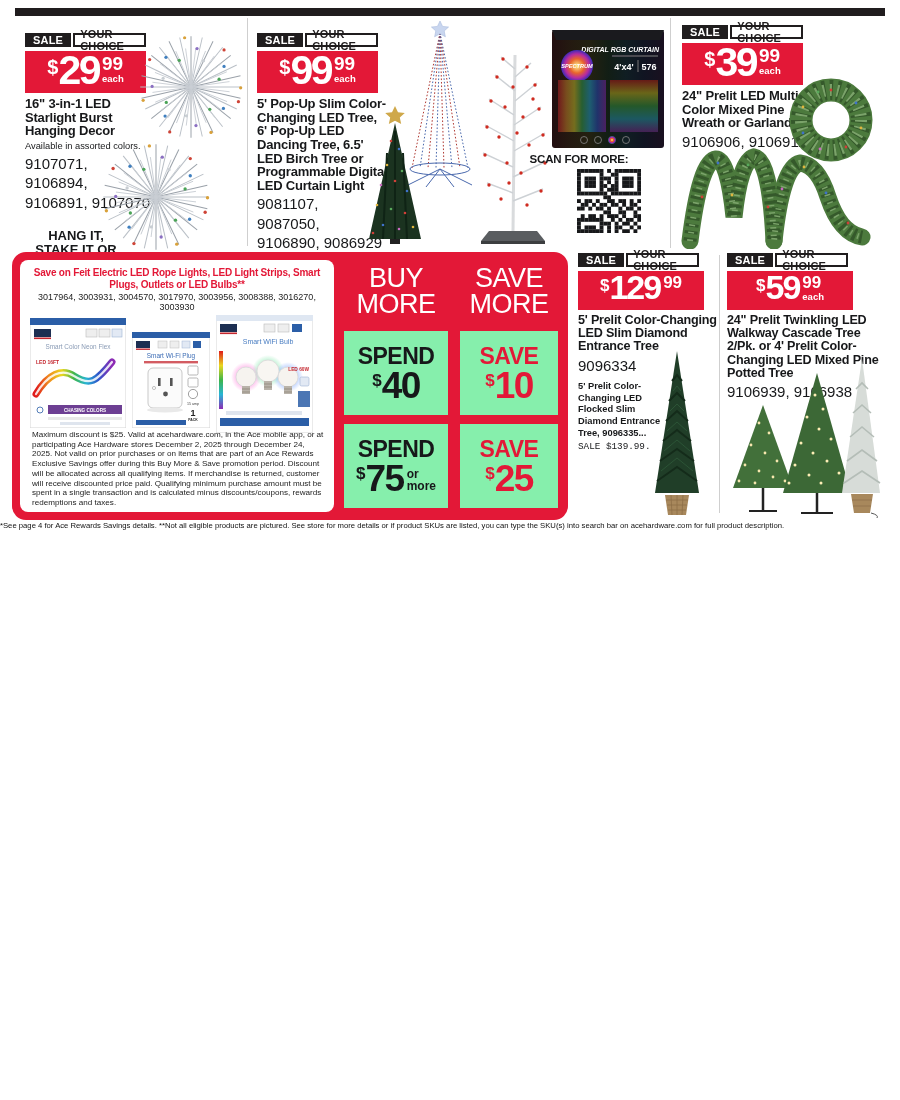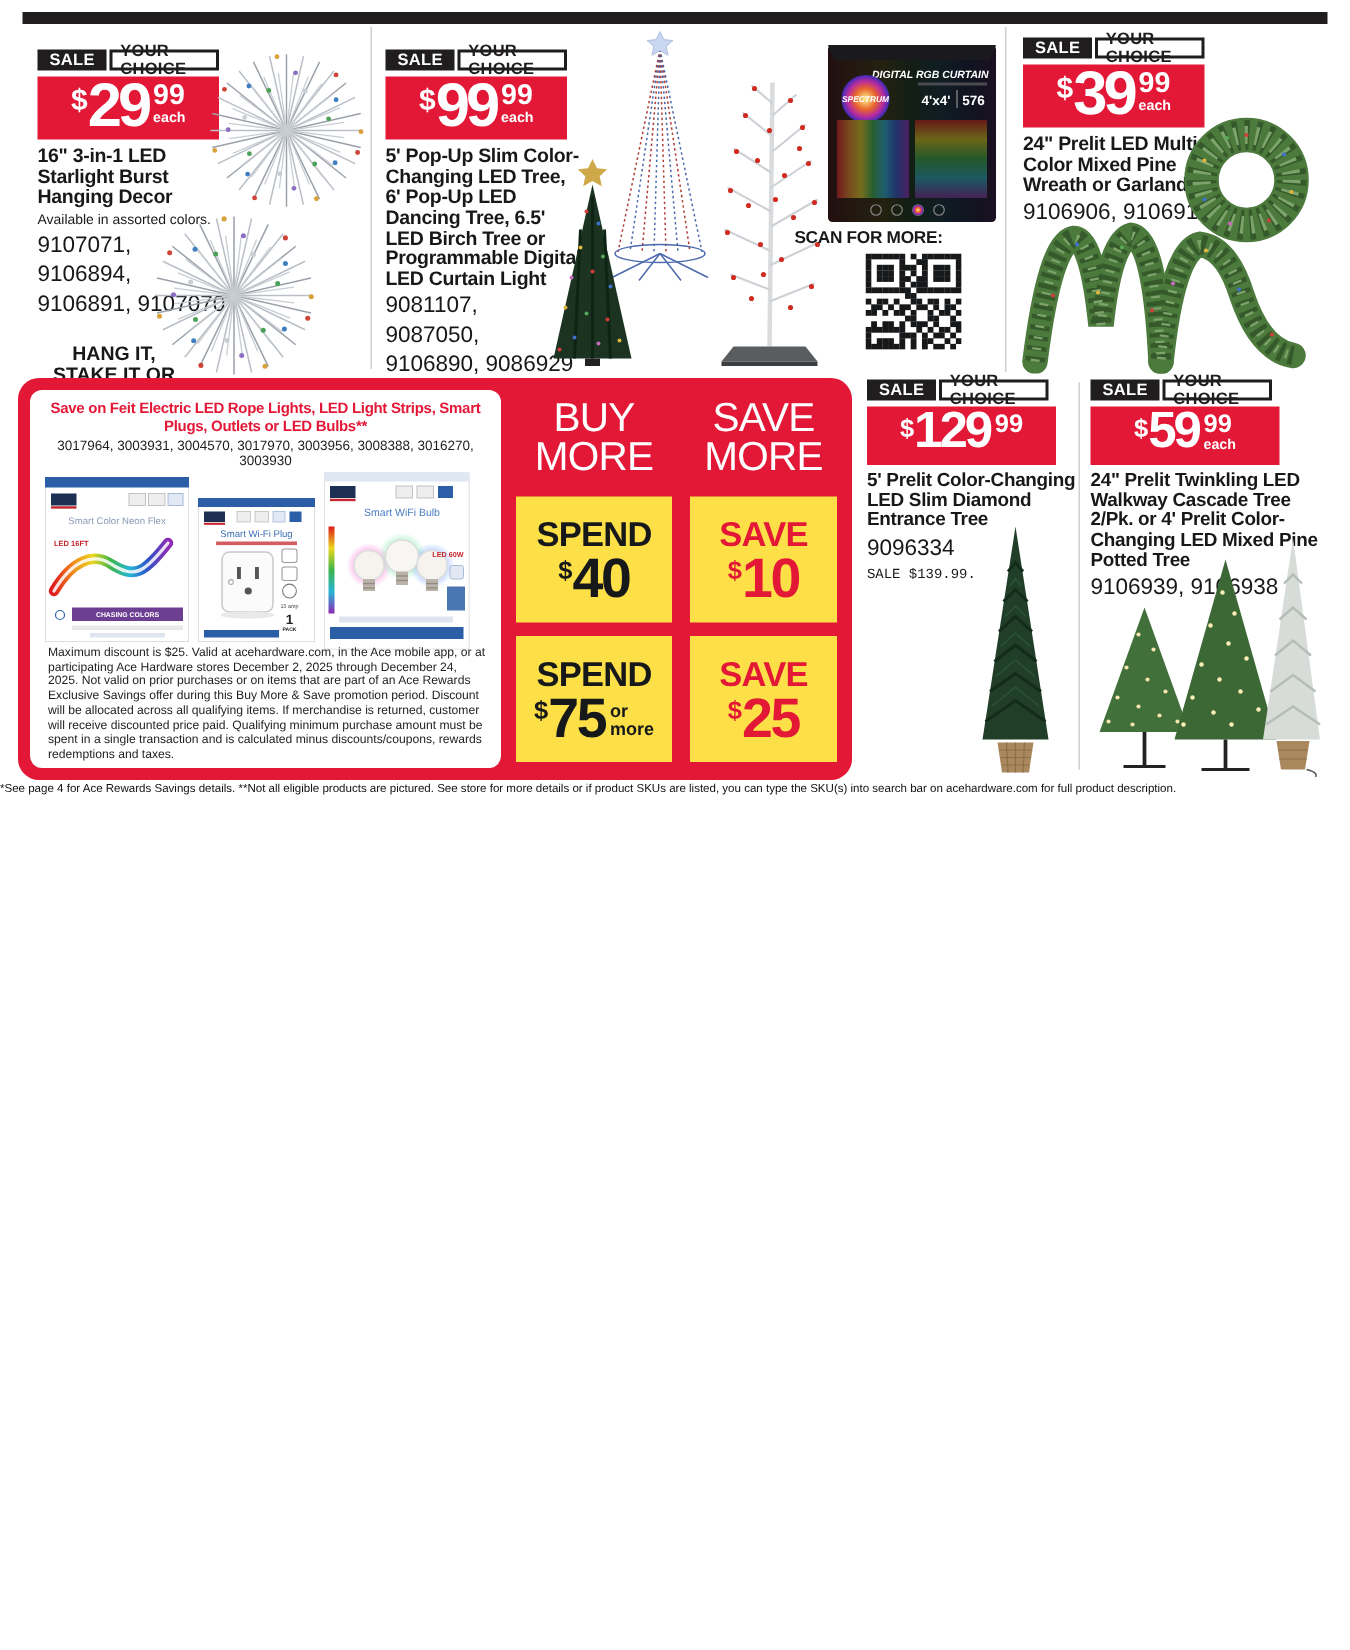--- a/index.html
+++ b/index.html
@@ -54,21 +54,21 @@
   .scanlabel{position:absolute;left:520px;top:153px;width:118px;text-align:center;font-weight:bold;font-size:11.5px;letter-spacing:-.2px;}
 
   .redbox{position:absolute;left:12px;top:252px;width:556px;height:268px;background:var(--red);border-radius:14px;}
   .feitwhite{position:absolute;left:8px;top:8px;width:314px;height:252px;background:#fff;border-radius:8px;overflow:hidden;}
   .feit-head{color:var(--red);font-weight:bold;font-size:10px;line-height:1.15;text-align:center;margin:7px 6px 0;letter-spacing:-.2px;}
   .feit-skus{font-size:9px;text-align:center;margin-top:2px;color:#1d1d1d;}
   .fineprint{position:absolute;left:12px;top:170px;width:294px;font-size:8.1px;line-height:1.2;color:#1d1d1d;}
 
   .bmgrid{position:absolute;left:328px;top:8px;width:222px;display:grid;grid-template-columns:104px 98px;column-gap:12px;row-gap:9px;justify-content:center;}
   .bm-head{color:#fff;font-weight:normal;font-size:27px;line-height:.95;text-align:center;letter-spacing:-.5px;padding-top:6px;height:62px;}
-  .bm-box{background:#fde047;height:84px;display:flex;flex-direction:column;align-items:center;justify-content:center;}
+  .bm-box{background:#86efac;height:84px;display:flex;flex-direction:column;align-items:center;justify-content:center;}
   .bm-word{font-size:23px;font-weight:bold;letter-spacing:-.5px;line-height:1;}
   .bm-amt{display:flex;align-items:flex-start;line-height:1;margin-top:2px;}
   .bm-sign{font-size:17px;font-weight:bold;margin-top:2px;}
   .bm-num{font-size:37px;font-weight:bold;line-height:.85;letter-spacing:-1.5px;}
   .bm-suffix{display:flex;flex-direction:column;font-weight:bold;font-size:12px;line-height:.95;margin-left:3px;align-self:flex-end;margin-bottom:2px;}
   .ink{color:var(--ink);} .redtxt{color:var(--red);}
 
   .disclaimer{position:absolute;left:0;top:521px;width:900px;text-align:left;font-size:7.7px;color:#111;}
 </style>
 </head>
@@ -715,20 +715,21 @@
     <div class="banner sm">
       <span class="cur">$</span>
       <span class="big">129</span>
       <span class="frac">
           <span class="cents">99</span>
       <span class="unit"></span>
         </span>
     </div>
     <div class="ptitle">5' Prelit Color-Changing LED Slim Diamond Entrance Tree</div>
     <div class="sku">9096334</div>
+    <div class="subdesc">5' Prelit Color-Changing LED Flocked Slim Diamond Entrance Tree, 9096335...</div>
     <div class="salenote">SALE $139.99.</div>
     <svg class="imgabs" style="left:66px;top:92px;width:66px;height:172px" viewBox="0 0 66 172">
       <polygon points="33,6 11,148 55,148" fill="#203e28"></polygon>
       <g stroke="#142b1a" stroke-width="2" fill="none">
         <path d="M28,36 L33,30 L38,36"></path>
           <path d="M25,56 L33,48 L41,56"></path>
         <path d="M22,76 L33,66 L44,76"></path>
           <path d="M19,96 L33,85 L47,96"></path>
         <path d="M16,116 L33,104 L50,116"></path>
           <path d="M13,136 L33,122 L53,136"></path>

